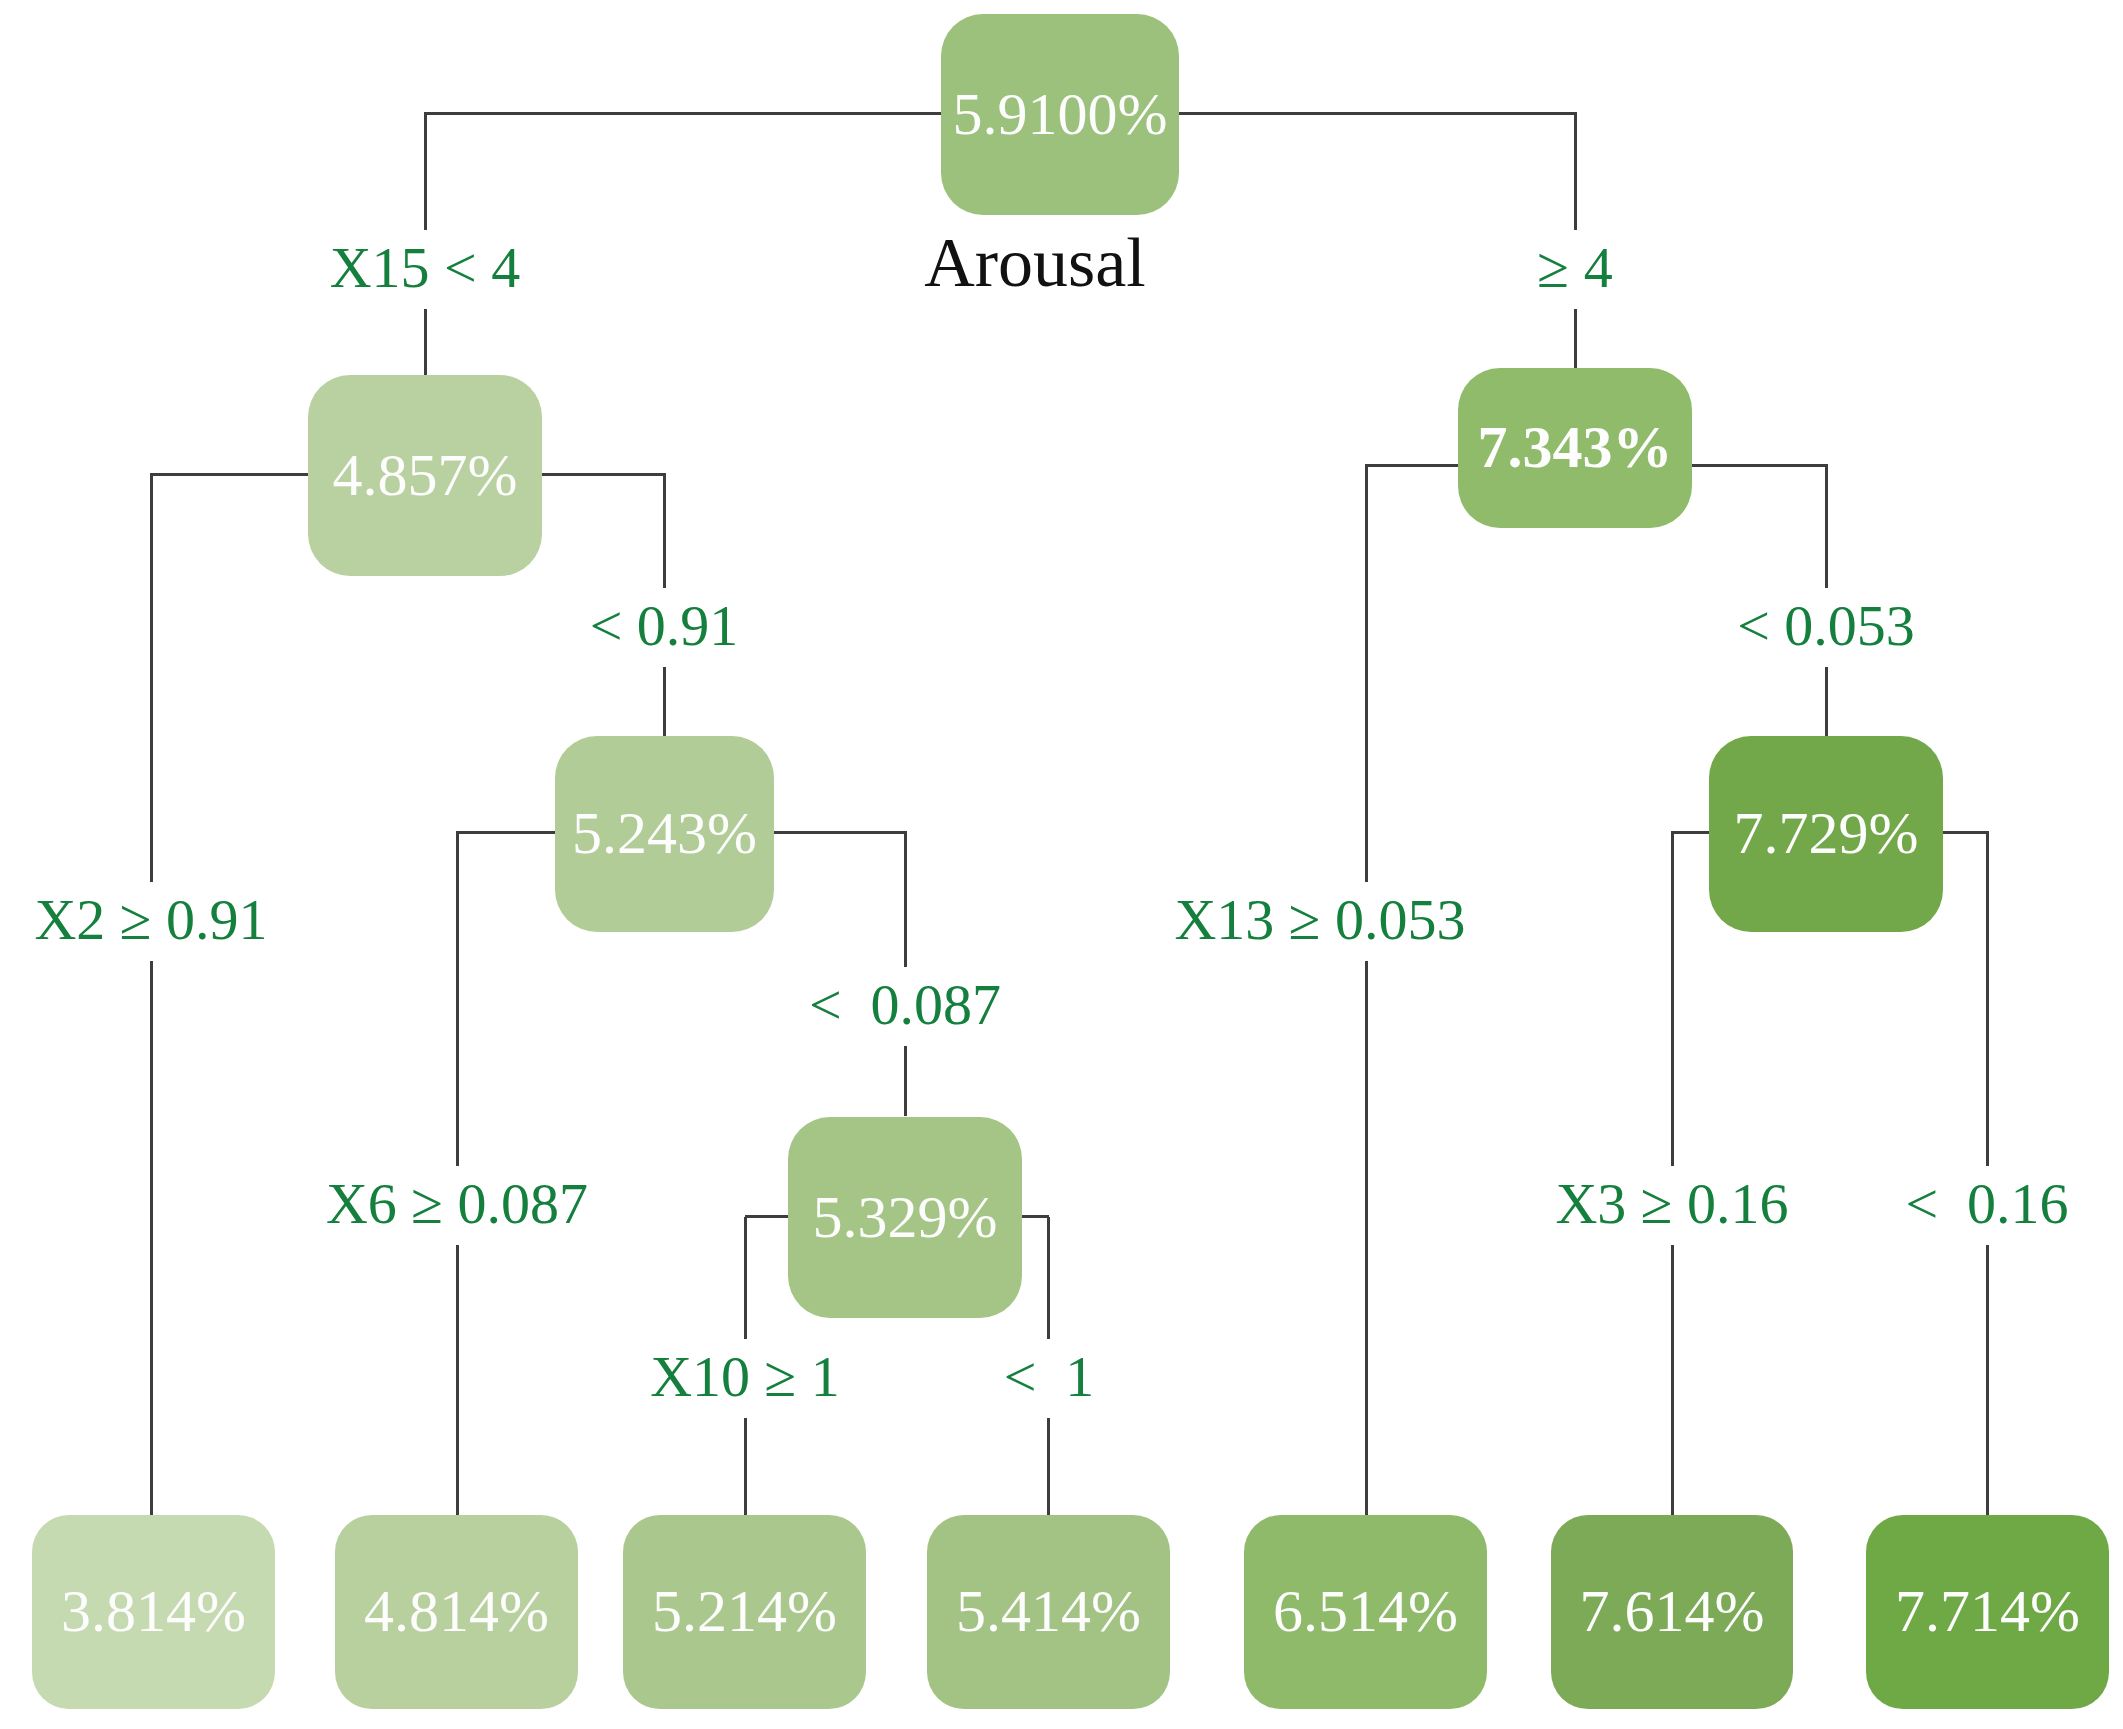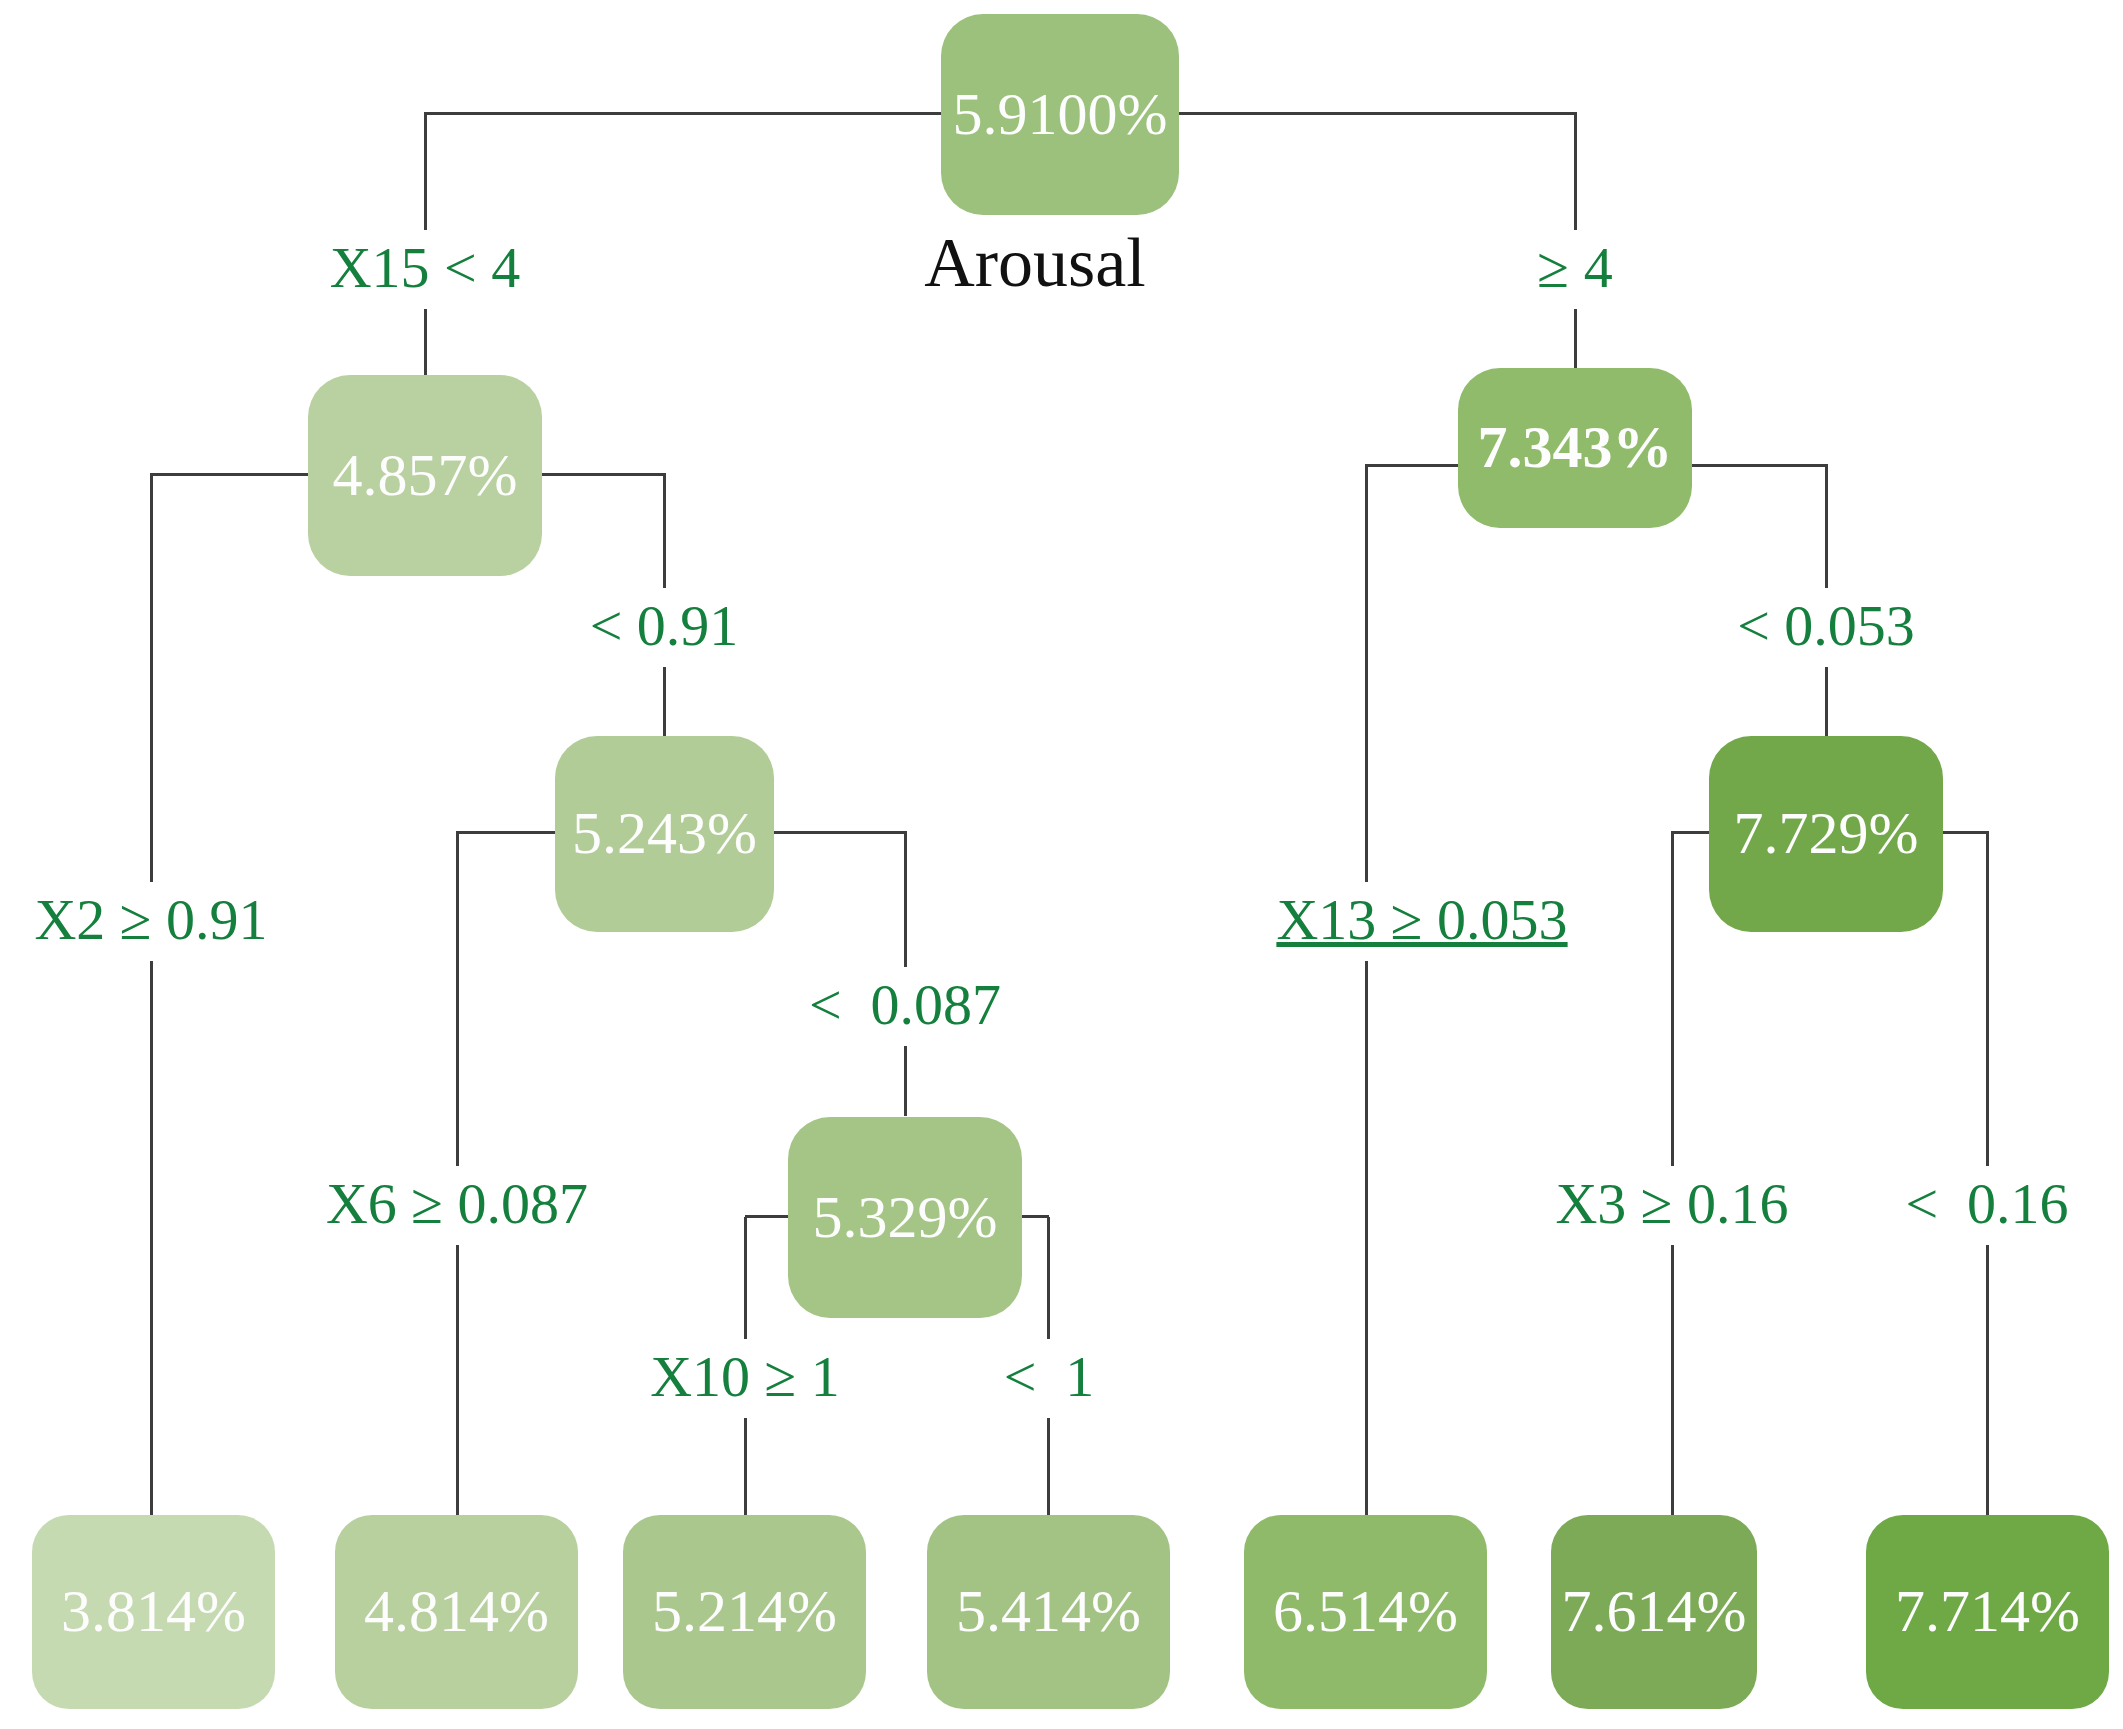--- a/index.html
+++ b/index.html
@@ -126,36 +126,36 @@
     <span>14%</span>
   </div>
   <div class="node leaf" style="left: 927px; top: 1515px; width: 243px; height: 194px; background-color: rgb(163, 195, 132);">
     <span>5.4</span>
     <span>14%</span>
   </div>
   <div class="node leaf" style="left: 1244px; top: 1515px; width: 243px; height: 194px; background-color: rgb(142, 186, 105);">
     <span>6.5</span>
     <span>14%</span>
   </div>
-  <div class="node leaf" style="left: 1551px; top: 1515px; width: 206px; height: 194px; background-color: rgb(124, 170, 86);">
+  <div class="node leaf" style="left: 1551px; top: 1515px; width: 242px; height: 194px; background-color: rgb(124, 170, 86);">
     <span>7.6</span>
     <span>14%</span>
   </div>
   <div class="node leaf" style="left: 1866px; top: 1515px; width: 243px; height: 194px; background-color: rgb(110, 169, 69);">
     <span>7.7</span>
     <span>14%</span>
   </div>
 
   <div class="lbl" style="left:425px;top:236px;">X15 &lt; 4</div>
   <div class="lbl" style="left:1575px;top:236px;">≥ 4</div>
   <div class="lbl" style="left:151px;top:888px;">X2 ≥ 0.91</div>
   <div class="lbl" style="left:664px;top:594px;">&lt; 0.91</div>
   <div class="lbl" style="left:457px;top:1172px;">X6 ≥ 0.087</div>
   <div class="lbl" style="left:905px;top:973px;">&lt;  0.087</div>
   <div class="lbl" style="left:745px;top:1345px;">X10 ≥ 1</div>
   <div class="lbl" style="left:1049px;top:1345px;">&lt;  1</div>
-  <div class="lbl" style="left:1422px;top:888px;text-decoration:underline;">X13 ≥ 0.053</div>
+  <div class="lbl" style="left:1320px;top:888px;">X13 ≥ 0.053</div>
   <div class="lbl" style="left:1826px;top:594px;">&lt; 0.053</div>
   <div class="lbl" style="left:1672px;top:1172px;">X3 ≥ 0.16</div>
   <div class="lbl" style="left:1987px;top:1172px;">&lt;  0.16</div>
 
 </div>
 
 
 </body></html>

